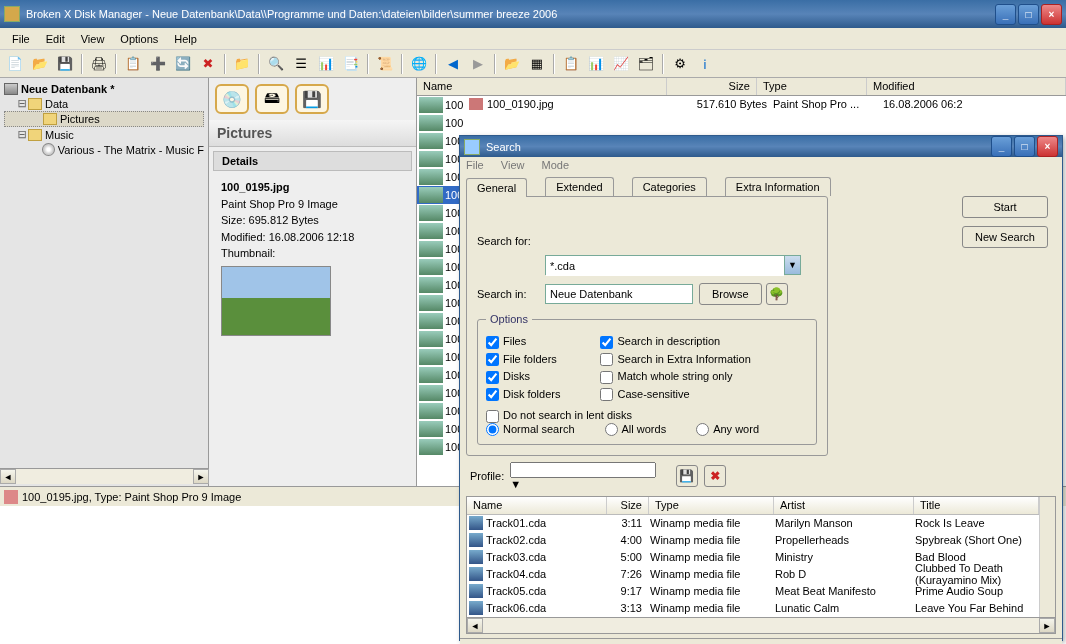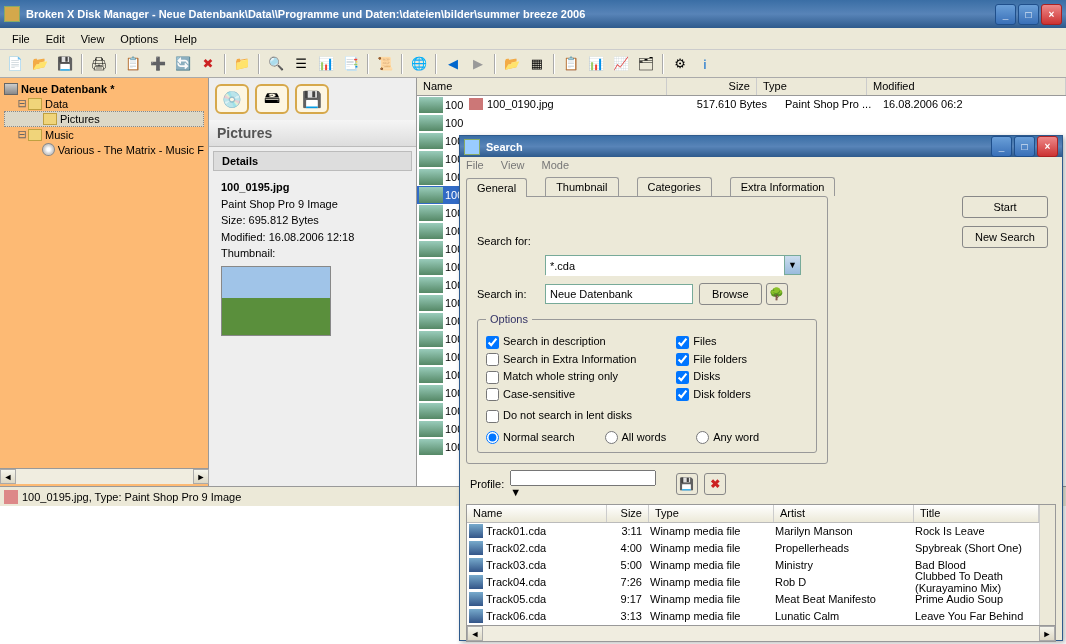--- a/index.html
+++ b/index.html
@@ -1,33 +1,33 @@
 <!DOCTYPE html>
 <html><head>
 <meta charset="utf-8">
 <style>
 * { box-sizing: border-box; margin: 0; padding: 0; font-family: Tahoma, sans-serif; font-size: 11px; }
 body { background: #fff; width: 1066px; height: 644px; position: relative; overflow: hidden; }
 
 .titlebar { background: linear-gradient(to bottom, #3a6ea5, #5884b8, #2e5a8c); height: 28px; display: flex; align-items: center; padding: 0 4px; color: white; }
 .titlebar .icon { width: 16px; height: 16px; background: #d4a84b; margin-right: 6px; border: 1px solid #8a6; }
-.titlebar .title { flex: 1; font-weight: bold; }
+.titlebar .title { flex: 1; font-weight: normal; }
 .winbtns { display: flex; gap: 2px; }
 .winbtn { width: 21px; height: 21px; background: linear-gradient(to bottom,#6a9fd8,#3970b8); border: 1px solid #1f4f8b; border-radius: 3px; display: flex; align-items: center; justify-content: center; color: white; font-weight: bold; font-size: 10px; }
 .winbtn.close { background: linear-gradient(to bottom,#e88,#c33); border-color: #a22; }
 
 .menubar { background: #ece9d8; height: 22px; display: flex; align-items: center; padding: 0 4px; border-bottom: 1px solid #ccc; }
 .menubar span { padding: 3px 8px; cursor: default; }
 
 .toolbar { background: #ece9d8; height: 28px; display: flex; align-items: center; padding: 2px 4px; gap: 3px; border-bottom: 1px solid #aaa; }
 .tbtn { width: 22px; height: 22px; border: 1px solid transparent; display: inline-flex; align-items: center; justify-content: center; font-size: 13px; }
 .tsep { width: 2px; height: 20px; border-left: 1px solid #aaa; border-right: 1px solid #fff; margin: 0 2px; }
 
 .maincontent { display: flex; height: 420px; background: #fff; }
-.tree { width: 209px; background: #fdba74; border-right: 1px solid #999; padding: 4px; overflow: auto; }
+.tree { width: 209px; background: #e5e5e5; border-right: 1px solid #999; padding: 4px; overflow: auto; }
 .tree-row { display: flex; align-items: center; padding: 1px 0; white-space: nowrap; }
 .tree-row .tw { display: inline-block; width: 12px; text-align: center; color: #666; }
 .tree-row.sel { background: #dcd8c8; border: 1px dotted #888; }
 
 .detailpane { width: 208px; background: #eee; border-right: 1px solid #999; }
 .dbtns { display: flex; gap: 6px; padding: 6px; }
 .dbtn { width: 34px; height: 30px; border: 2px solid #d6a84b; border-radius: 6px; background: #fdf6e3; display: flex; align-items: center; justify-content: center; font-size: 16px; }
 .dhead { background: linear-gradient(to bottom,#f5f5f5,#ddd); padding: 5px 8px; font-size: 14px; font-weight: bold; color: #555; border-bottom: 1px solid #bbb; }
 .dsub { background: #ddd; padding: 3px 8px; font-weight: bold; border: 1px solid #bbb; margin: 4px; }
 .dbody { padding: 4px 12px; line-height: 1.5; }
@@ -66,21 +66,21 @@
 .frow input[type=text] { flex: 1; border: 1px solid #7a9; padding: 2px 4px; height: 20px; }
 .frow .combo { width: 256px; display: flex; border: 1px solid #7a9; height: 20px; background: white; margin-top: 48px; }
 .frow .combo input { flex:1; border:none; padding:2px 4px; }
 .frow .combo .drop { width: 16px; background: linear-gradient(#cde,#9bd); border-left: 1px solid #7a9; text-align:center; font-size:9px; line-height:18px; }
 .btn { border: 1px solid #888; background: #ece9d8; padding: 2px 12px; border-radius: 3px; height: 22px; margin-left: 8px; }
 .fieldset { border: 1px solid #999; border-radius: 3px; padding: 8px; margin-top: 4px; }
 .fieldset legend { color: #336; padding: 0 4px; }
 .optgrid { display: flex; gap: 40px; margin-bottom: 6px; }
 .optcol label { display: block; padding: 2px 0; }
 .chk { width: 13px; height: 13px; vertical-align: middle; margin-right: 4px; }
-.radio-row { display: flex; gap: 30px; margin-top: 8px; }
+.radio-row { display: flex; gap: 30px; }
 .radio-row label { display: flex; align-items: center; gap: 4px; }
 .rightbtns { position: absolute; right: 14px; top: 60px; display: flex; flex-direction: column; gap: 8px; }
 .rightbtns .btn { width: 86px; }
 
 .profile-row { display: flex; align-items: center; padding: 6px 10px; gap: 6px; }
 .profile-row .combo { width: 160px; }
 .smallbtn { width: 22px; height: 22px; border: 1px solid #888; background: #ece9d8; border-radius: 3px; text-align: center; line-height: 20px; font-size: 12px; }
 .smallbtn.red { color: #c22; font-weight: bold; }
 
 .resultarea { flex: 1; margin: 0 6px 4px 6px; border: 1px solid #999; background: white; display: flex; flex-direction: column; }
@@ -292,21 +292,21 @@
             <div class="trow">
               <div class="timg"></div>
               <span>100</span>
             </div>
           </div>
         <div style="flex:1">
           <div class="listrow">
             <span class="ficon"></span>
             <span style="width:190px">100_0190.jpg</span>
             <span style="width:90px;text-align:right">517.610 Bytes</span>
-            <span style="width:110px;padding-left:18px">Paint Shop Pro ...</span>
+            <span style="width:110px;padding-left:6px">Paint Shop Pro ...</span>
             <span style="flex:1;padding-left:6px">16.08.2006 06:2</span>
           </div>
         </div>
       </div>
     </div>
   </div>
 </div>
 
 <div class="hscroll" style="width:209px;position:absolute;top:468px;left:0">
   <div class="sbtn">◄</div>
@@ -336,21 +336,21 @@
     <span>Mode</span>
   </div>
 
   <div class="rightbtns">
     <button class="btn">Start</button>
     <button class="btn">New Search</button>
   </div>
 
   <div class="tabs">
     <div class="tab active">General</div>
-    <div class="tab">Thumbnail</div>
+    <div class="tab">Extended</div>
     <div class="tab">Categories</div>
     <div class="tab">Extra Information</div>
   </div>
   <div class="tabbody" style="width:362px">
     <div class="frow">
       <label>Search for:</label>
       <div class="combo">
         <input type="text" value="*.cda" style="">
         <div class="drop">▼</div>
       </div>
@@ -358,30 +358,30 @@
     <div class="frow">
       <label>Search in:</label>
       <input type="text" style="width: 148px; flex: 0 0 auto;" value="Neue Datenbank">
       <button class="btn" style="margin-left:6px">Browse</button>
       <span class="smallbtn" style="margin-left:4px">🌳</span>
     </div>
     <fieldset class="fieldset">
       <legend>Options</legend>
       <div class="optgrid">
         <div class="optcol">
+          <label><input type="checkbox" class="chk" checked="" style=""><span>Files</span></label>
+          <label><input type="checkbox" class="chk" checked="" style=""><span>File folders</span></label>
+          <label><input type="checkbox" class="chk" checked="" style=""><span>Disks</span></label>
+          <label><input type="checkbox" class="chk" checked="" style=""><span>Disk folders</span></label>
+        </div>
+        <div class="optcol">
           <label><input type="checkbox" class="chk" checked="" style=""><span>Search in description</span></label>
           <label><input type="checkbox" class="chk" style=""><span>Search in Extra Information</span></label>
           <label><input type="checkbox" class="chk" style=""><span>Match whole string only</span></label>
           <label><input type="checkbox" class="chk" style=""><span>Case-sensitive</span></label>
-        </div>
-        <div class="optcol">
-          <label><input type="checkbox" class="chk" checked="" style=""><span>Files</span></label>
-          <label><input type="checkbox" class="chk" checked="" style=""><span>File folders</span></label>
-          <label><input type="checkbox" class="chk" checked="" style=""><span>Disks</span></label>
-          <label><input type="checkbox" class="chk" checked="" style=""><span>Disk folders</span></label>
         </div>
       </div>
       <label><input type="checkbox" class="chk" style=""><span>Do not search in lent disks</span></label>
       <div class="radio-row">
         <label>
             <input type="radio" name="sm" checked="" style="">
             <span>Normal search</span>
           </label>
         <label>
             <input type="radio" name="sm" style="">

